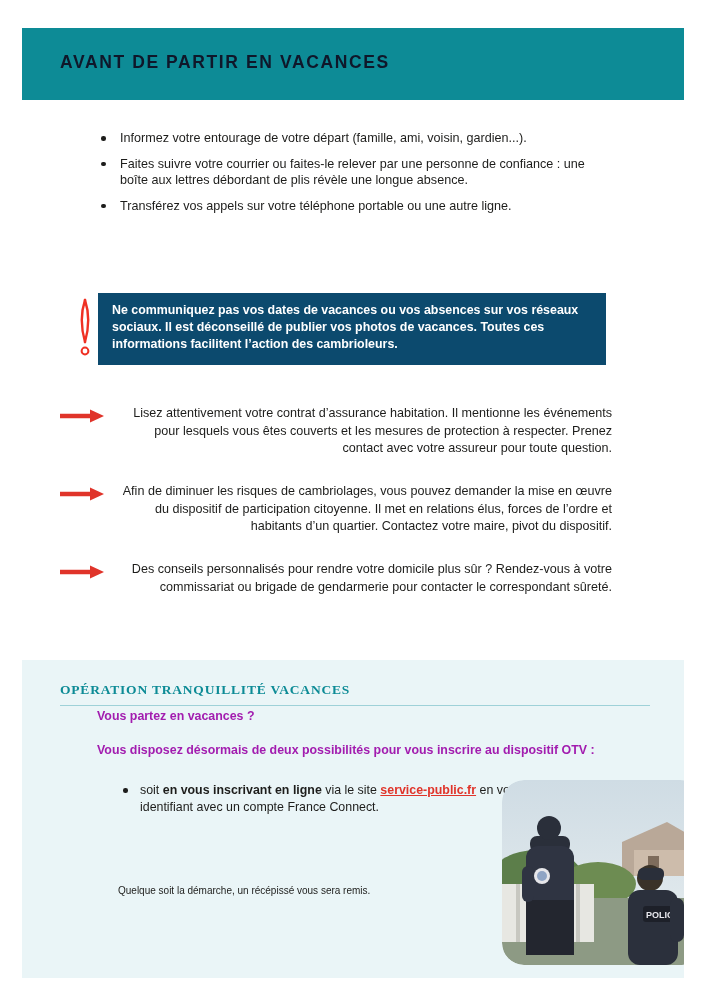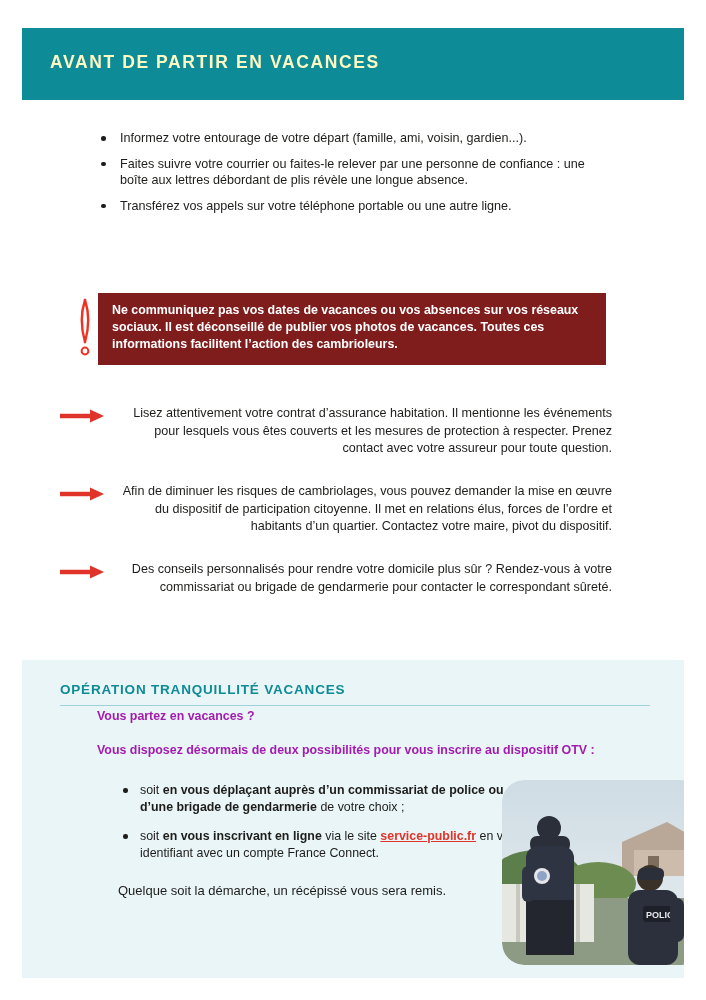--- a/index.html
+++ b/index.html
@@ -20,26 +20,26 @@
   .header-banner {
     position: absolute;
     left: 22px;
     top: 28px;
     width: 662px;
     height: 72px;
     background: #0d8b96;
   }
   .header-title {
     position: absolute;
-    left: 28px;
+    left: 38px;
     top: 24px;
     font-size: 17.5px;
     font-weight: bold;
     letter-spacing: 1.6px;
-    color: #fef9c3;
+    color: #0f172a;
   }
 
   
   .bullet-list {
     position: absolute;
     left: 95px;
     top: 130px;
     width: 510px;
     margin: 0;
     padding: 0;
@@ -72,21 +72,21 @@
     top: 293px;
     width: 532px;
     height: 72px;
   }
   .warn-box {
     position: absolute;
     left: 24px;
     top: 0;
     width: 508px;
     height: 72px;
-    background: #7f1d1d;
+    background: #0c4a6e;
   }
   .warn-text {
     position: absolute;
     left: 14px;
     top: 9px;
     width: 482px;
     font-size: 12.4px;
     line-height: 17px;
     font-weight: bold;
     color: #ffffff;
@@ -136,20 +136,21 @@
     overflow: hidden;
   }
   .otv-title {
     position: absolute;
     left: 38px;
     top: 22px;
     font-size: 13.5px;
     font-weight: bold;
     letter-spacing: 0.8px;
     color: #0d8b96;
+    font-family: Liberation Serif, serif;
   }
   .otv-underline {
     position: absolute;
     left: 38px;
     top: 45px;
     width: 590px;
     height: 1.4px;
     background: #9ed1d8;
   }
   .otv-lead {
@@ -189,21 +190,21 @@
     border-radius: 50%;
     background: #1d1d1b;
   }
   .otv-sublist b { font-weight: bold; }
   .link-red { color: #e0342a; font-weight: bold; }
   .otv-footer {
     position: absolute;
     left: 96px;
     top: 222px;
     width: 400px;
-    font-size: 13px;
+    font-size: 10px;
     line-height: 17px;
     color: #1d1d1b;
   }
 
   
   .otv-photo {
     position: absolute;
     left: 480px;
     top: 120px;
     width: 200px;
@@ -279,23 +280,20 @@
   <div class="otv-title">OPÉRATION TRANQUILLITÉ VACANCES</div>
   <div class="otv-underline"></div>
 
   <div class="otv-lead">
     <span class="b">Vous partez en vacances ?</span><br>
     <br>
     <span class="b">Vous disposez désormais de deux possibilités pour vous inscrire au dispositif OTV :</span>
   </div>
 
   <ul class="otv-sublist">
-    <li>
-      <span>soit </span><b>en vous déplaçant auprès d’un commissariat de police ou d’une brigade de gendarmerie</b><span> de votre choix ;</span>
-    </li>
     <li>
       <span>soit </span><b>en vous inscrivant en ligne</b><span> via le site </span><a class="link-red" href="#">service-public.fr</a><span> en vous identifiant avec un compte France Connect.</span>
     </li>
   </ul>
 
   <div class="otv-footer">Quelque soit la démarche, un récépissé vous sera remis.</div>
 
   <div class="otv-photo">
     <svg width="200" height="185" viewBox="0 0 200 185">
       <defs>

